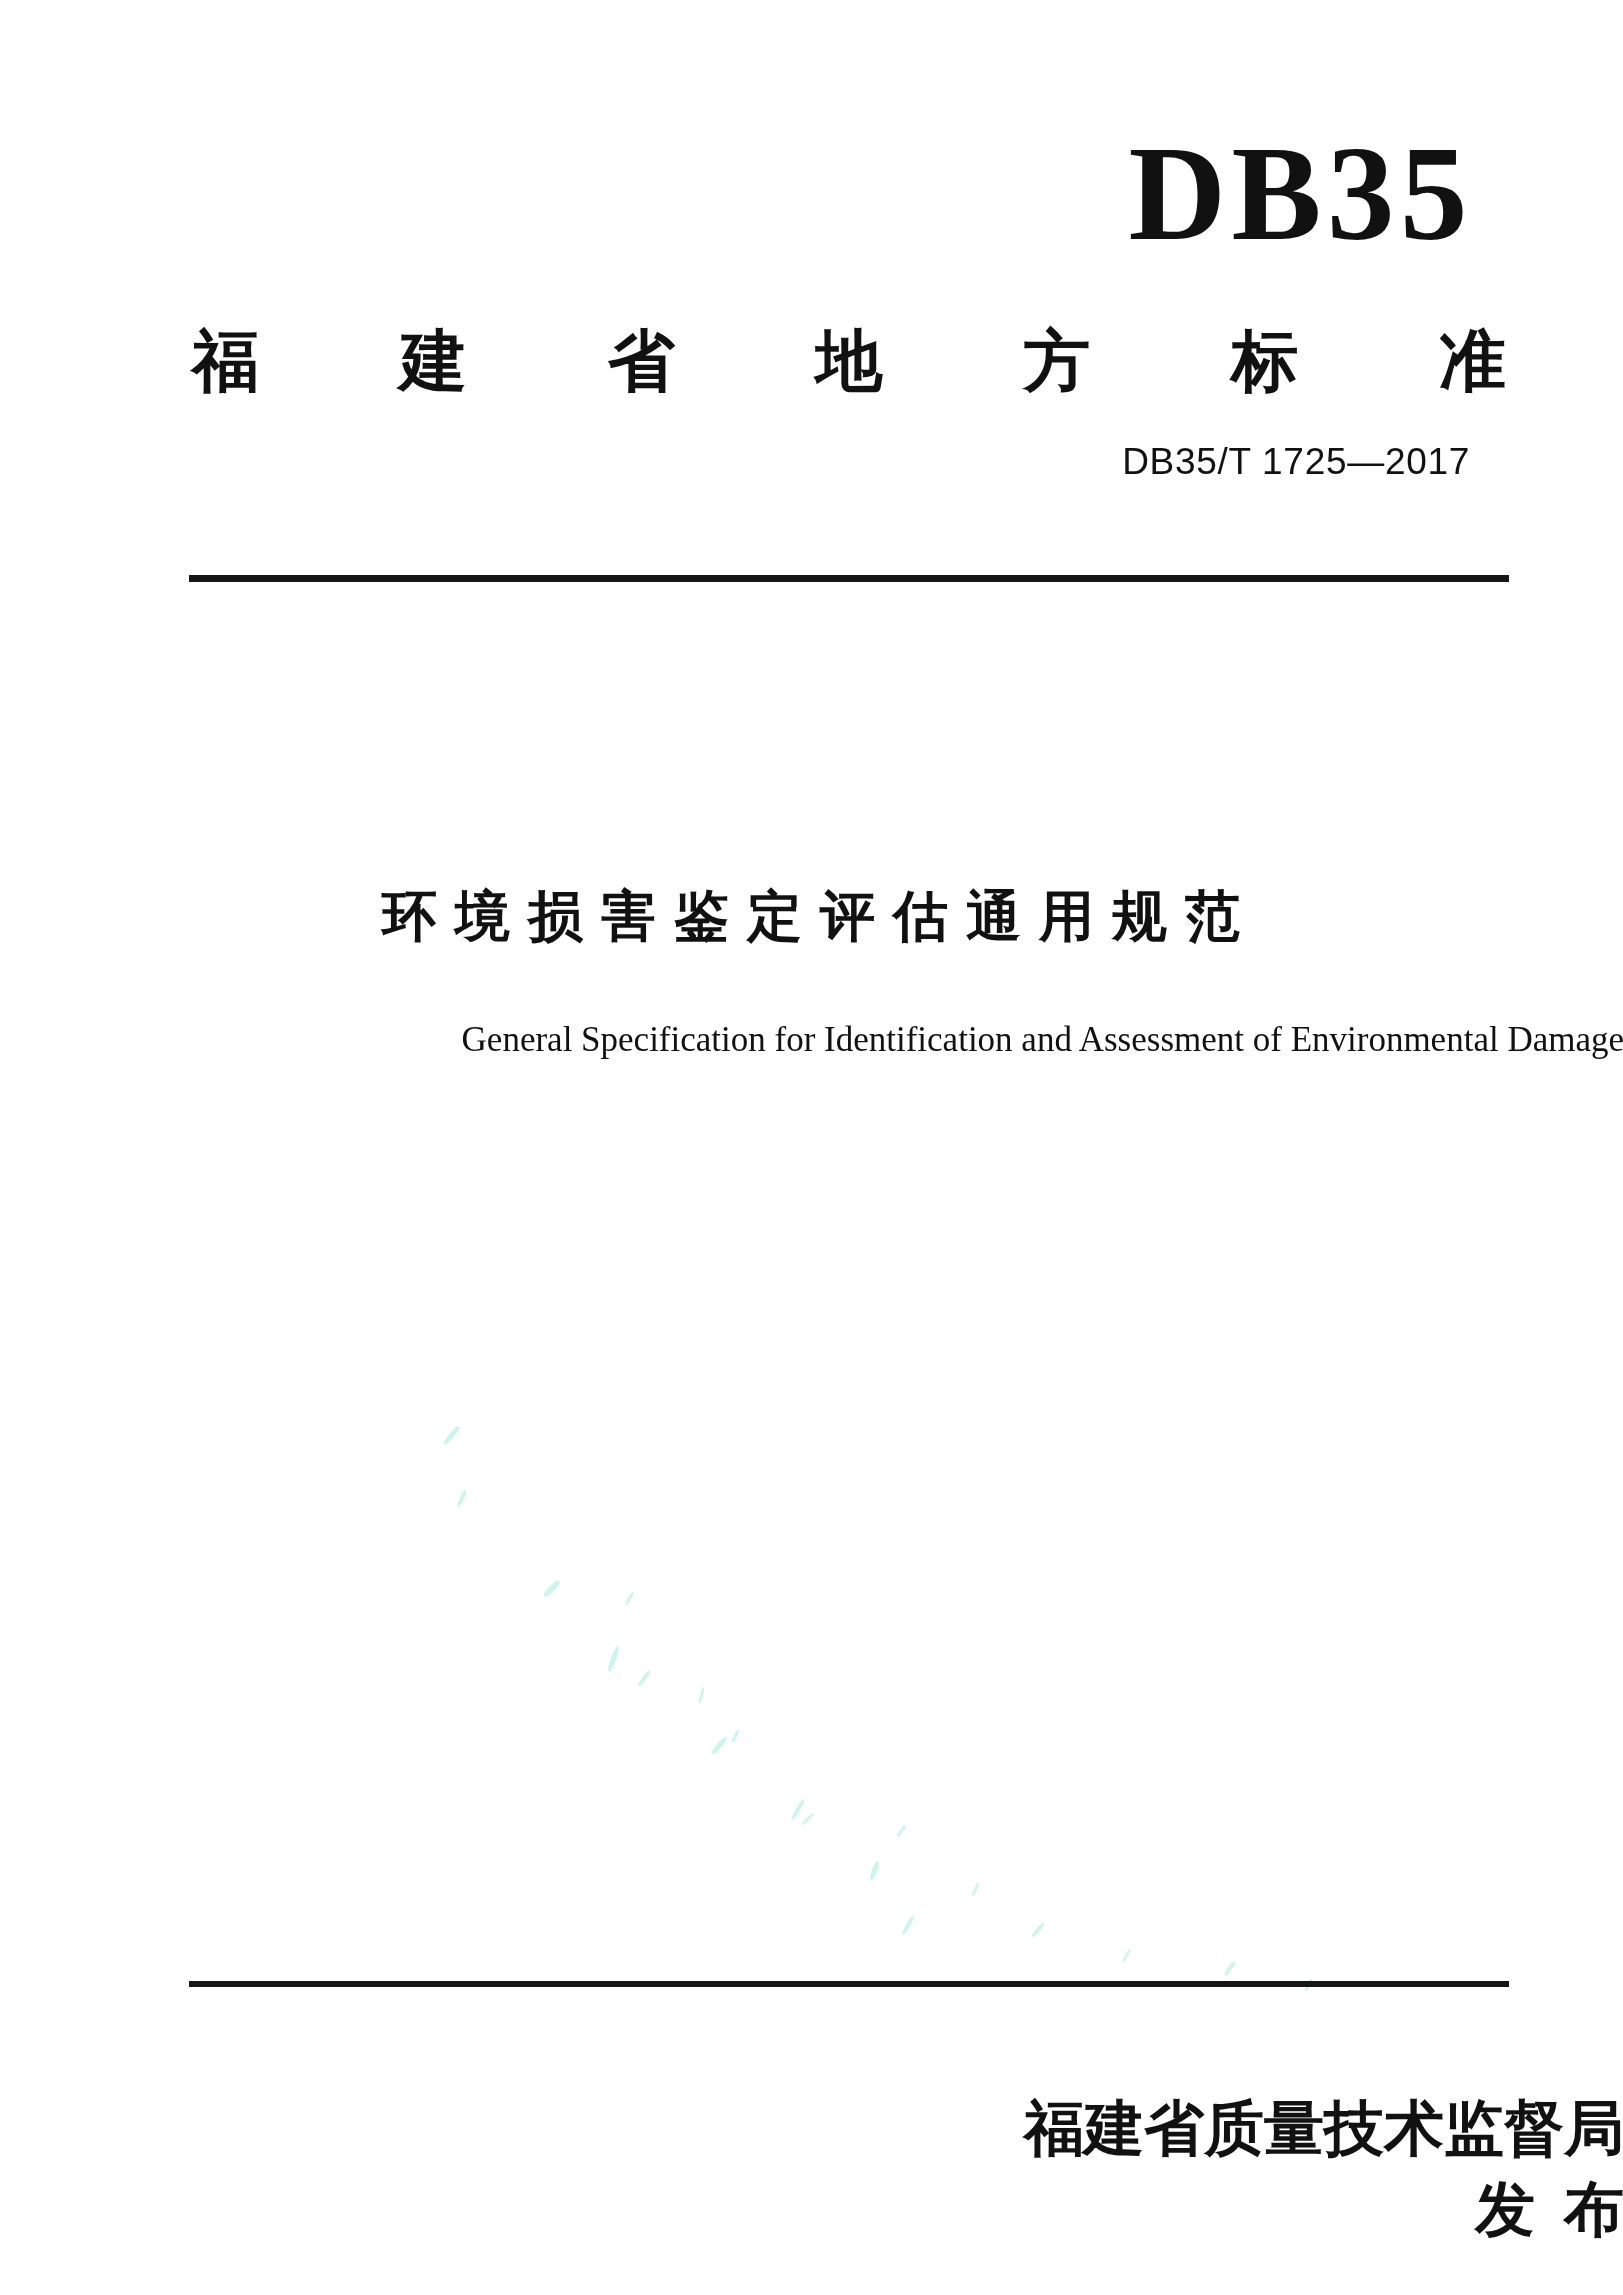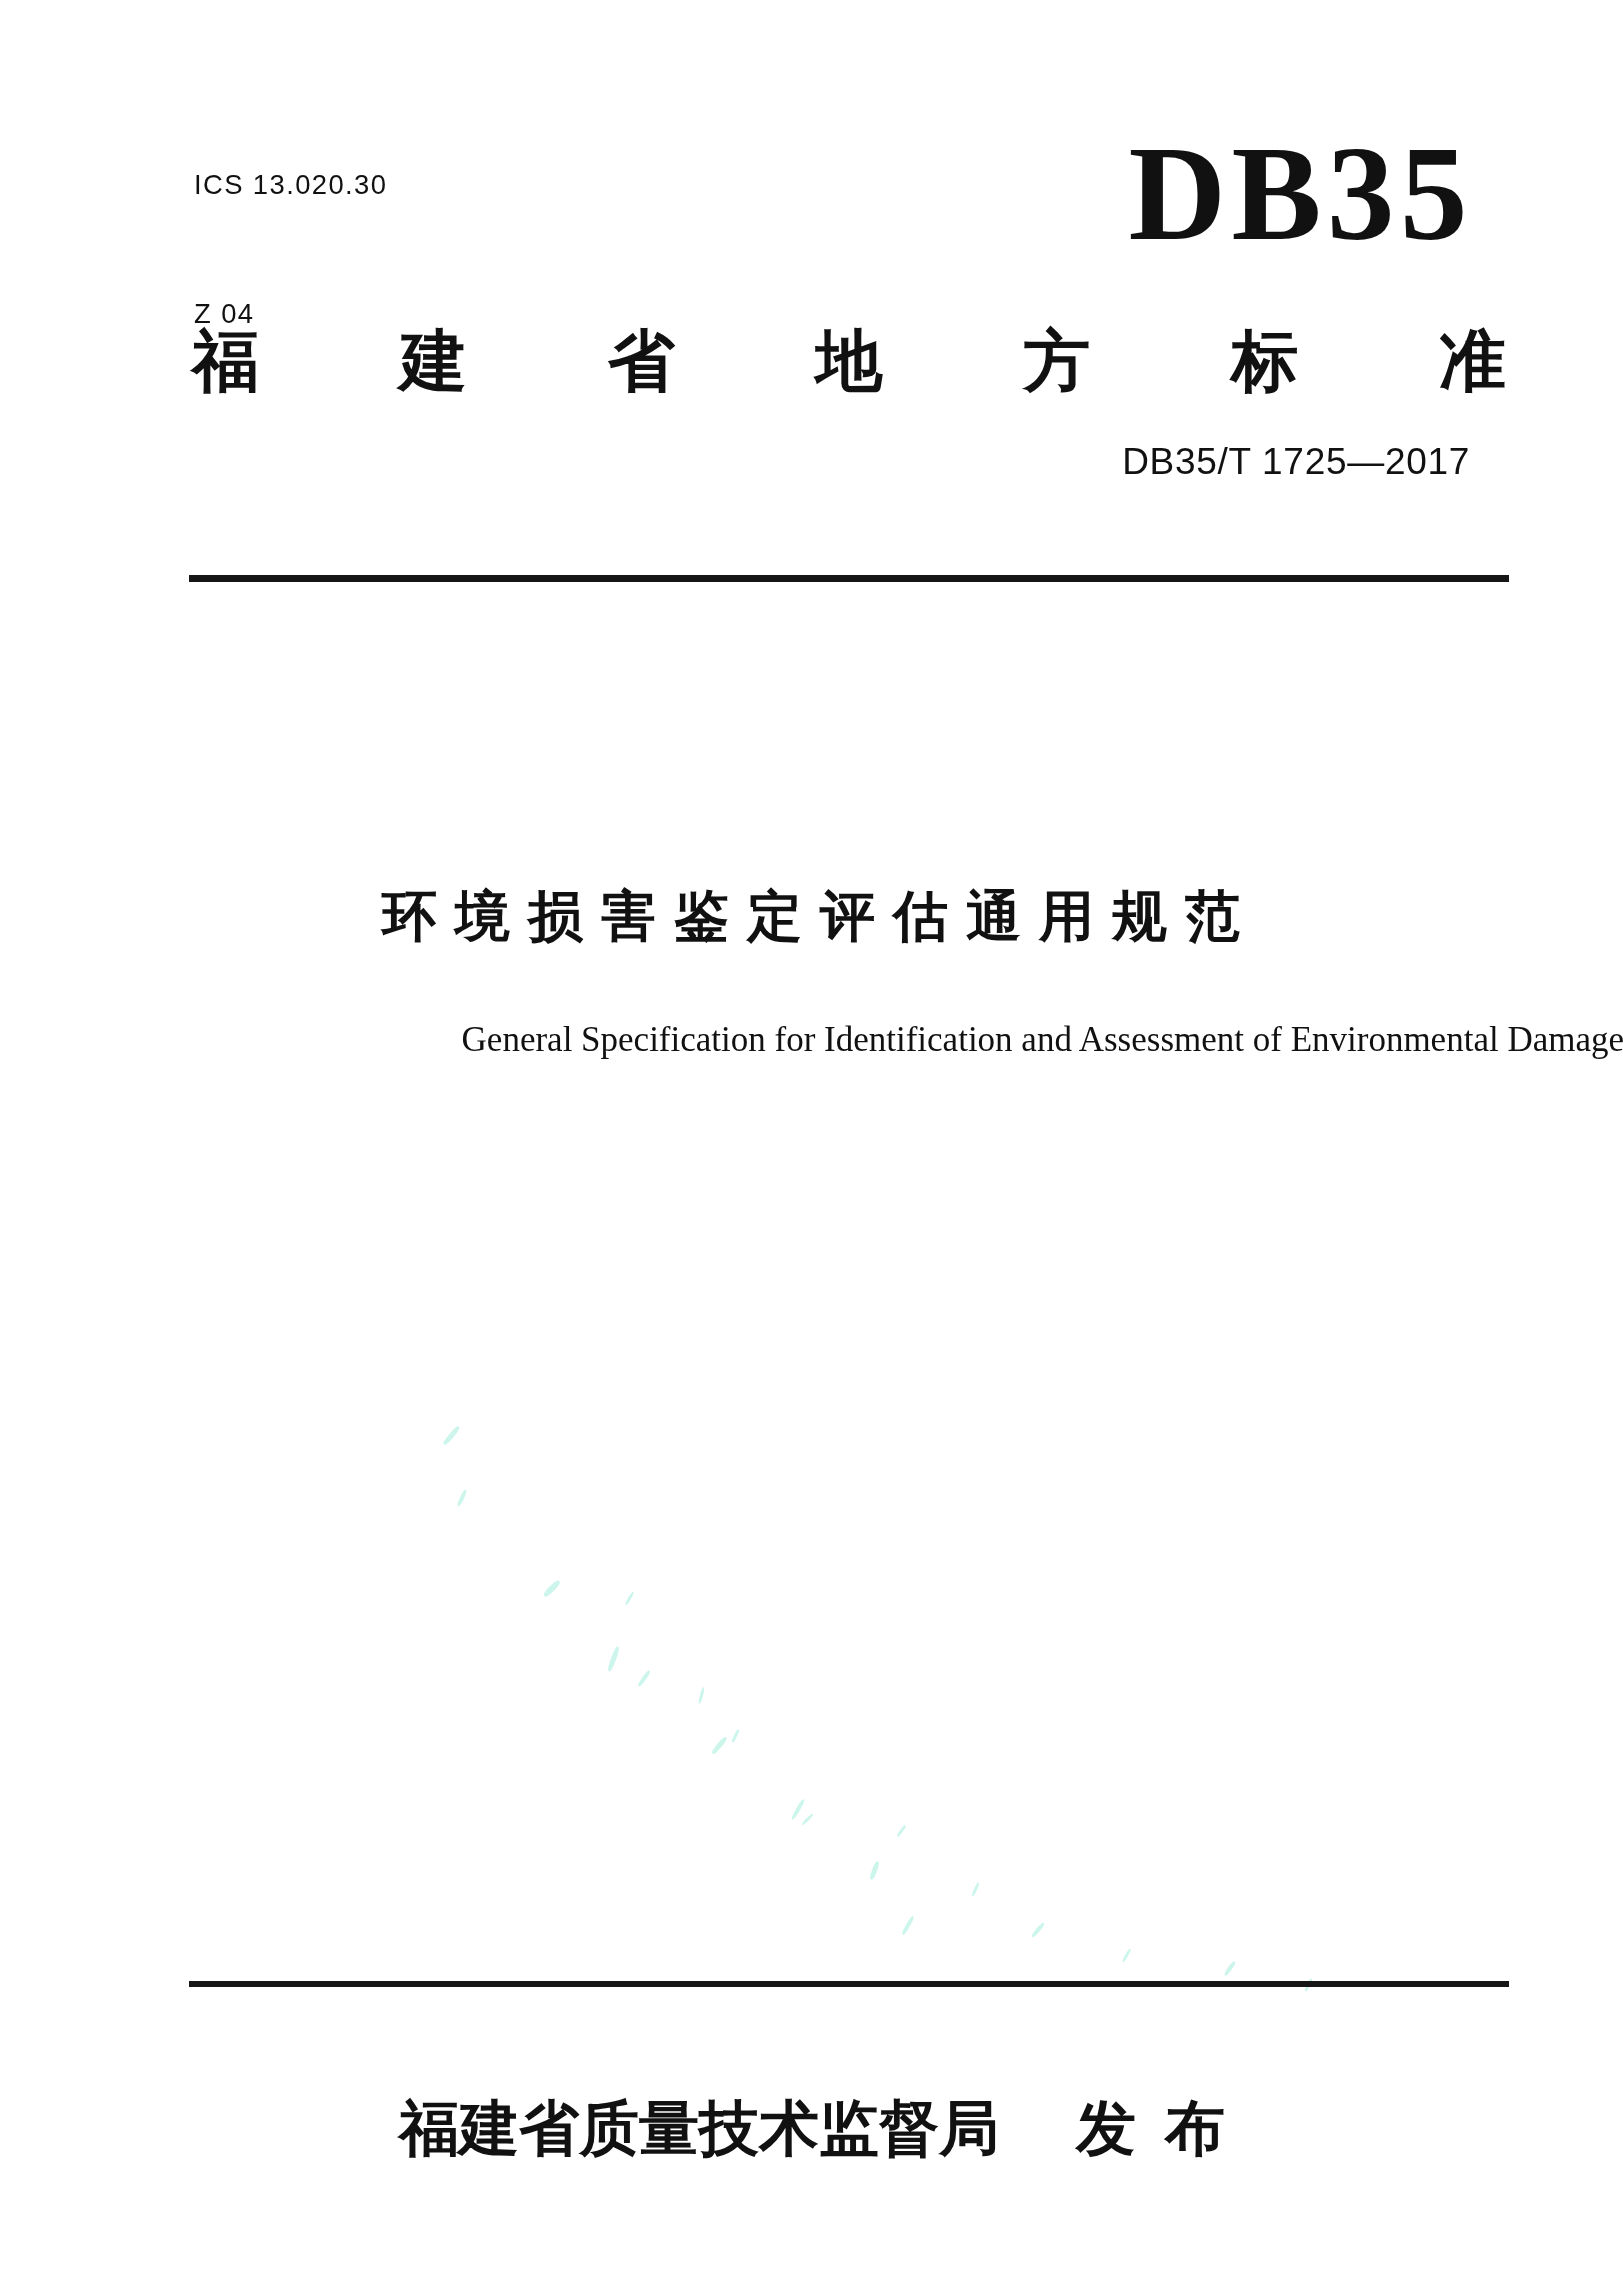--- a/index.html
+++ b/index.html
@@ -106,39 +106,36 @@
     position: absolute;
     left: 0;
     top: 2089px;
     width: 100%;
     display: flex;
     justify-content: center;
     align-items: flex-end;
     font-size: 60px;
     font-weight: 700;
     white-space: pre;
+    flex-direction: column;
   }
   .publisher-row .publish-label { margin-left: 77px; word-spacing: 12.4px; }
 
   
   .speck {
     position: absolute;
     border-radius: 40%;
     background: rgba(110, 225, 200, 0.35);
   }
 </style>
 </head>
 <body>
 
 <div class="page">
 
-  <div class="ics-block">
-    <div>ICS 13.020.30</div>
-    <div>Z 04</div>
-  </div>
 
   <div class="db-logo">DB35</div>
 
   <div class="standard-category">福建省地方标准</div>
 
   <div class="standard-number">DB35/T 1725—2017</div>
 
   <div class="rule rule-top"></div>
 
   <div class="title-zh">环境损害鉴定评估通用规范</div>

